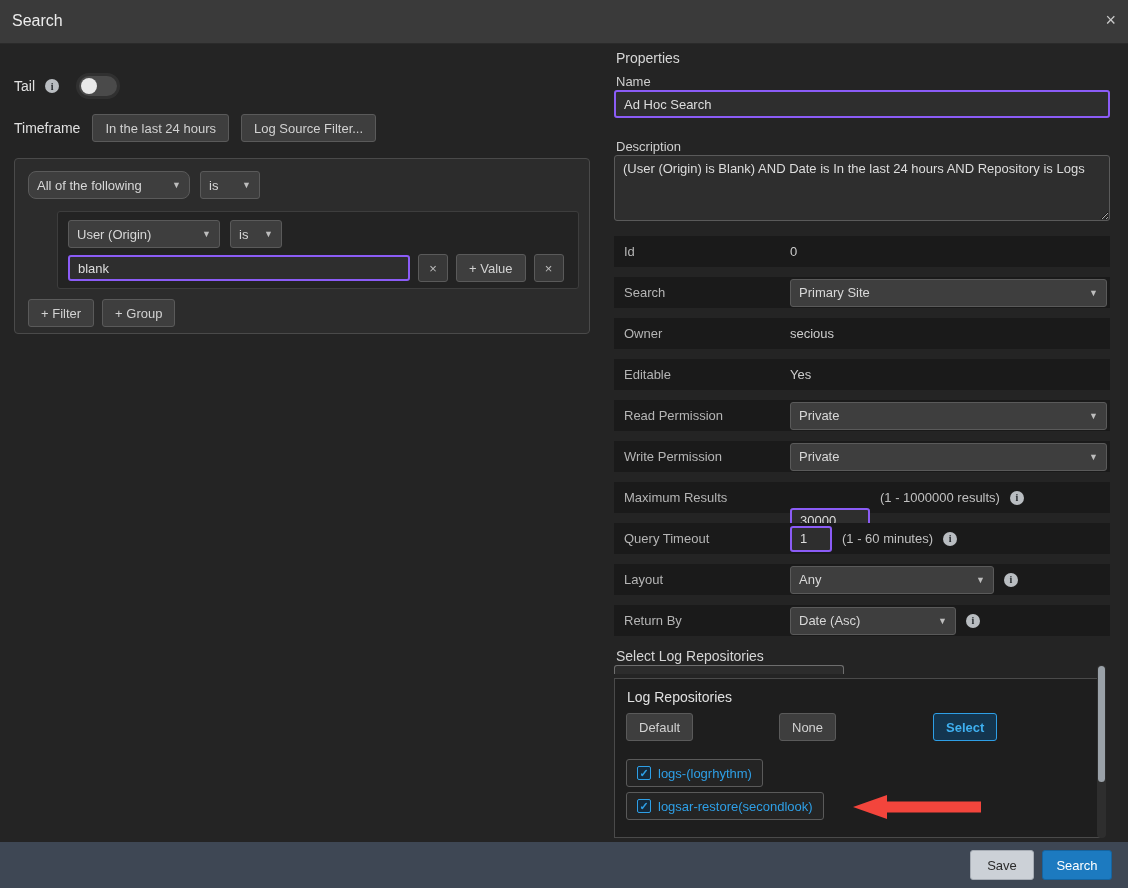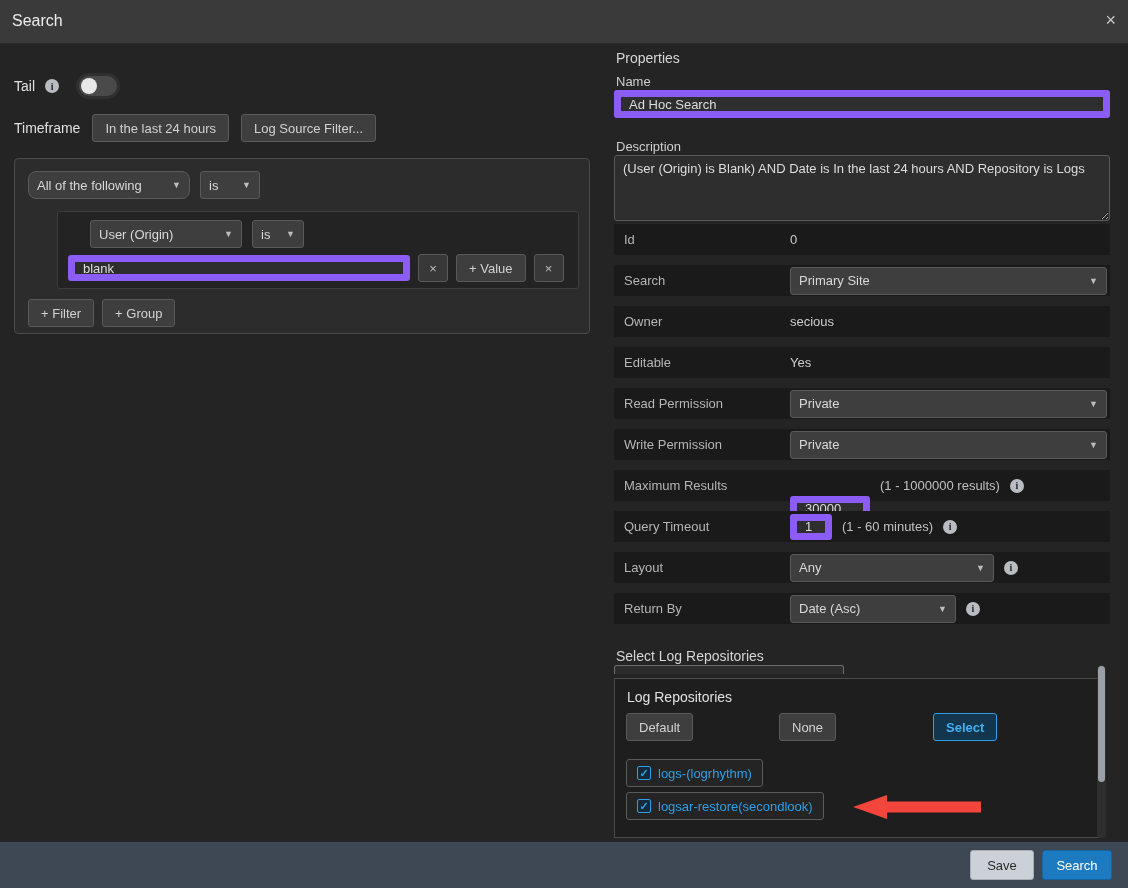--- a/index.html
+++ b/index.html
@@ -18,21 +18,21 @@
 
   
   .btn { display:inline-flex; align-items:center; justify-content:center;
     background:#3e3e3e; border:1px solid #5a5a5a; border-radius:3px;
     color:#d2d2d2; padding:0 12px; height:28px; cursor:pointer; white-space:nowrap; }
   .sel { display:inline-flex; align-items:center; justify-content:space-between;
     background:#3e3e3e; border:1px solid #5a5a5a; border-radius:3px;
     color:#d8d8d8; padding:0 8px; height:28px; cursor:pointer; }
   .sel .caret { margin-left:8px; font-size:9px; color:#bdbdbd; }
   .sel .caret::after { content:"▼"; }
-  .txt { background:#2e2e2e; border:7px solid #8b5cf6; border-radius:3px;
+  .txt { background:#2e2e2e; border:2px solid #8b5cf6; border-radius:3px;
     color:#dddddd; padding:0 8px; height:26px; font-family:"Liberation Sans",sans-serif; font-size:13px; }
   .info-icon { display:inline-flex; width:14px; height:14px; border-radius:50%;
     background:#b9bdc1; color:#24282c; font-size:10px; font-weight:bold;
     align-items:center; justify-content:center; }
   .info-icon::after { content:"i"; font-family:"Liberation Serif",serif; }
 
   
   .tail-row { position:absolute; left:14px; top:32px; display:flex; align-items:center; gap:10px; }
   .tail-label { font-size:14px; color:#e0e0e0; }
   .toggle { position:relative; width:38px; height:20px; background:#4a4a4a;
@@ -44,37 +44,37 @@
   .timeframe-label { font-size:14px; color:#e0e0e0; }
 
   .filter-box { position:absolute; left:14px; top:114px; width:576px; height:176px;
     background:#2c2c2c; border:1px solid #4a4a4a; border-radius:4px; }
   .group-row { position:absolute; left:13px; top:12px; display:flex; gap:10px; }
   .sel-op { width:162px;border-radius:8px; }
   .sel-is { width:60px; }
   .nested { position:absolute; left:42px; top:52px; width:522px; height:78px;
     background:#232323; border:1px solid #3d3d3d; border-radius:3px; }
   .nested-row1 { position:absolute; left:10px; top:8px; display:flex; gap:10px; }
-  .sel-field { width:152px;margin-left:22px; }
+  .sel-field { width:152px; }
   .sel-is2 { width:52px; }
   .nested-row2 { position:absolute; left:10px; top:42px; display:flex; gap:8px; align-items:center; }
   .val-input { width:342px; }
   .xbtn { width:30px; padding:0; color:#bdbdbd; background:#383838; }
   .fg-buttons { position:absolute; left:13px; top:140px; display:flex; gap:8px; }
 
   
   .rp-heading { position:absolute; left:8px; top:6px; font-size:14px; color:#d6d6d6; }
   .name-label { position:absolute; left:8px; top:30px; color:#cfcfcf; }
   .name-input { position:absolute; left:6px; top:46px; width:496px; height:28px; }
   .desc-label { position:absolute; left:8px; top:95px; color:#cfcfcf; }
   .desc-area { position:absolute; left:6px; top:111px; width:496px; height:66px;
     background:#2e2e2e; border:1px solid #5a5a5a; border-radius:3px; color:#dddddd;
     font-family:"Liberation Sans",sans-serif; font-size:13px; padding:4px 8px; resize:both; line-height:1.4; }
 
-  .props-table { position:absolute; left:6px; top:180px; width:496px;
+  .props-table { position:absolute; left:6px; top:192px; width:496px;
     display:flex; flex-direction:column; gap:10px; }
   .prow { display:flex; height:31px; background:#1a1a1a; align-items:center; }
   .plabel { width:176px; padding-left:10px; color:#b5b5b5; }
   .pvalue { flex:1; display:flex; align-items:center; gap:10px; padding-right:3px; color:#cccccc; }
   .sel-full { flex:1; }
   .in-max { width:80px;margin-top:46px; }
   .in-qt { width:42px; }
   .hint { color:#c0c0c0; }
   .sel-layout { width:204px; }
   .sel-return { width:166px; }

